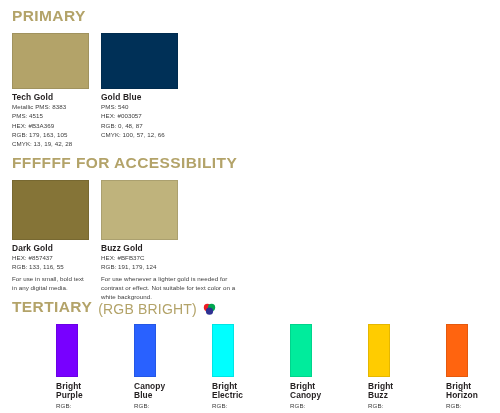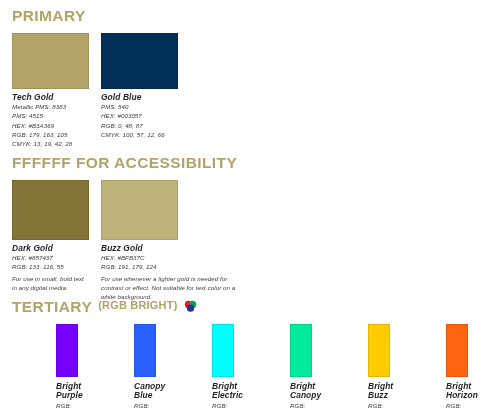--- a/index.html
+++ b/index.html
@@ -24,51 +24,50 @@
   }
 
   
   .section {
     position: absolute;
     left: 12px;
     right: 12px;
   }
   .section-head {
     display: flex;
-    align-items: flex-start;
+    align-items: flex-end;
     gap: 6px;
     margin: 0 0 9px 0;
     line-height: 1;
   }
   .section-title {
     font-size: 15.5px;
     font-weight: bold;
     letter-spacing: 0.4px;
     color: #b3a369;
   }
   .section-sub {
-    font-size: 11px;
-    font-weight: bold;
+    font-size: 14px;
+    font-weight: normal;
     letter-spacing: 0.2px;
     color: #b3a369;
     position: relative;
     top: 1px;
   }
   .rgb-icon {
     display: inline-block;
     width: 13px;
     height: 13px;
     position: relative;
     top: 1px;
   }
 
   
   .row {
     display: flex;
-    font-style: italic;
   }
   .cell {
     box-sizing: border-box;
   }
   .swatch {
     width: 100%;
     border: 1px solid rgba(0,0,0,0.10);
     box-sizing: border-box;
   }
   .swatch.white-chip {

